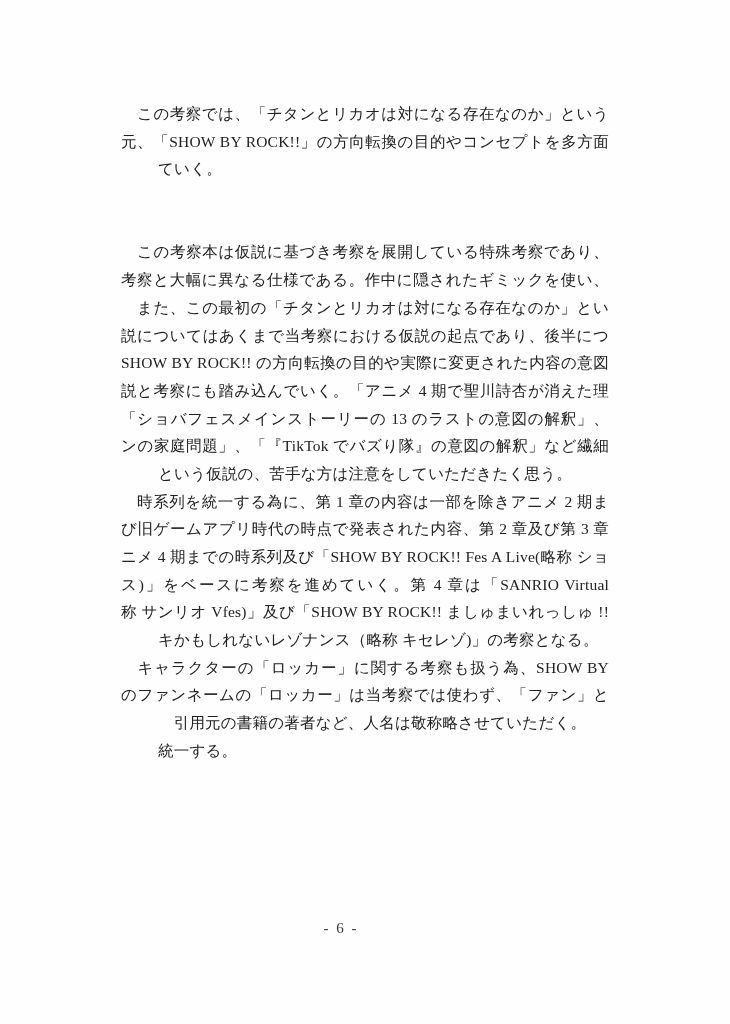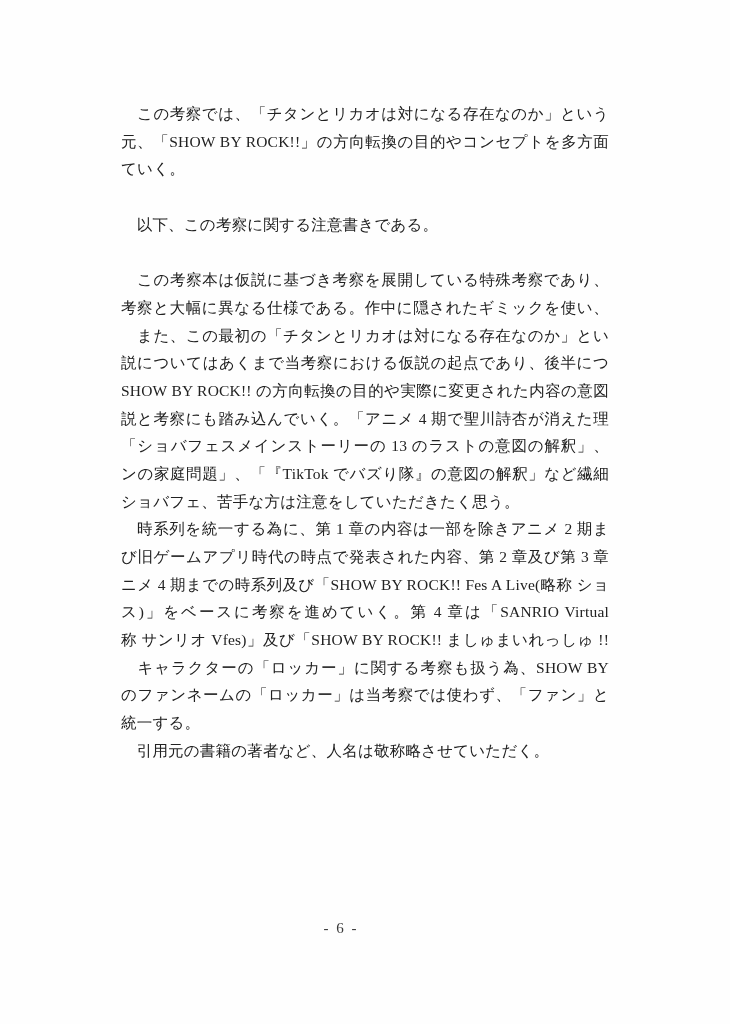--- a/index.html
+++ b/index.html
@@ -26,20 +26,21 @@
     height: 27.7px;
     line-height: 27.7px;
     font-size: 15.5px;
     text-align: justify;
     text-align-last: justify;
     overflow: hidden;
     letter-spacing: 0.2px;
   }
   .line.para-end {
     text-align-last: left;
+    margin-left: 37px;
   }
   .line.gap {
     
   }
   .page-number {
     position: absolute;
     top: 918px;
     left: 0;
     width: 682px;
     text-align: center;
@@ -51,36 +52,36 @@
 </style>
 </head>
 <body>
 
 <div class="page">
   <div class="body-text" id="paragraphs">
       <div class="line">　この考察では、「チタンとリカオは対になる存在なのか」という仮説の</div>
       <div class="line">元、「SHOW BY ROCK!!」の方向転換の目的やコンセプトを多方面から辿っ</div>
       <div class="line para-end">ていく。</div>
       <div class="line gap"></div>
-      <div class="line para-end">　以下、この考察に関する注意書きである。</div>
       <div class="line gap"></div>
       <div class="line">　この考察本は仮説に基づき考察を展開している特殊考察であり、通常の</div>
       <div class="line">考察と大幅に異なる仕様である。作中に隠されたギミックを使い、制作意</div>
       <div class="line">　また、この最初の「チタンとリカオは対になる存在なのか」という仮</div>
       <div class="line">説についてはあくまで当考察における仮説の起点であり、後半につれて</div>
       <div class="line">SHOW BY ROCK!! の方向転換の目的や実際に変更された内容の意図の仮</div>
       <div class="line">説と考察にも踏み込んでいく。「アニメ 4 期で聖川詩杏が消えた理由」、</div>
       <div class="line">「ショバフェスメインストーリーの 13 のラストの意図の解釈」、「デルミ</div>
       <div class="line">ンの家庭問題」、「『TikTok でバズり隊』の意図の解釈」など繊細な話題を</div>
-      <div class="line para-end">ショバフェ、苦手な方は注意をしていただきたく思う。</div>
+      <div class="line para-end">という仮説の、苦手な方は注意をしていただきたく思う。</div>
       <div class="line">　時系列を統一する為に、第 1 章の内容は一部を除きアニメ 2 期まで及</div>
       <div class="line">び旧ゲームアプリ時代の時点で発表された内容、第 2 章及び第 3 章はア</div>
       <div class="line">ニメ 4 期までの時系列及び「SHOW BY ROCK!! Fes A Live(略称 ショバフェ</div>
       <div class="line">ス)」をベースに考察を進めていく。第 4 章は「SANRIO Virtual Festival (略</div>
       <div class="line">称 サンリオ Vfes)」及び「SHOW BY ROCK!! ましゅまいれっしゅ !! キセ</div>
+      <div class="line para-end">キかもしれないレゾナンス（略称 キセレゾ)」の考察となる。</div>
       <div class="line">　キャラクターの「ロッカー」に関する考察も扱う為、SHOW BY ROCK!!</div>
       <div class="line">のファンネームの「ロッカー」は当考察では使わず、「ファン」と呼称を</div>
+      <div class="line para-end">　引用元の書籍の著者など、人名は敬称略させていただく。</div>
       <div class="line para-end">統一する。</div>
-      <div class="line para-end">　引用元の書籍の著者など、人名は敬称略させていただく。</div>
     </div>
 
   <div class="page-number">- 6 -</div>
 </div>
 
 </body></html>

